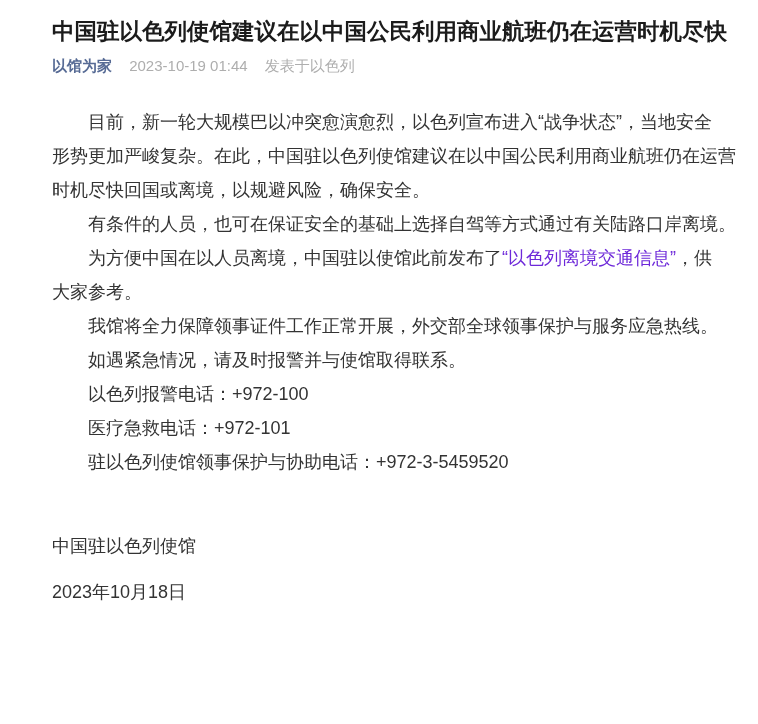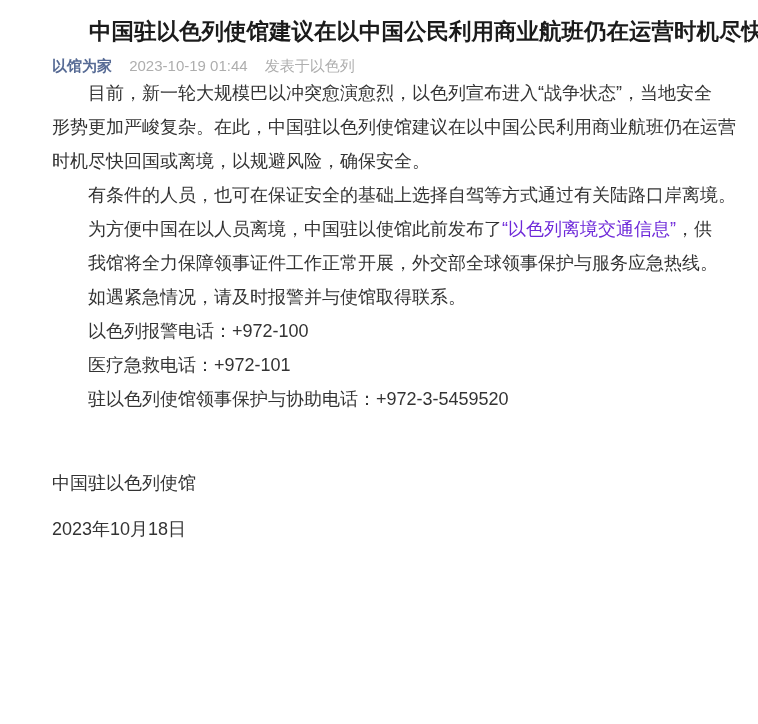--- a/index.html
+++ b/index.html
@@ -7,27 +7,27 @@
   body {
     width: 758px;
     height: 724px;
     background: #ffffff;
     font-family: "Liberation Sans", "DejaVu Sans", sans-serif;
     overflow: hidden;
   }
   .page { padding: 14px 28px 0 52px; }
 
   .title { margin: 0; font-size: 22.5px; font-weight: 700; color: #1b1b1b; }
-  .tline { display: block; line-height: 35px; white-space: nowrap; margin-left: 37px; }
+  .tline { display: block; line-height: 35px; white-space: nowrap; }
 
   .byline { margin-top: 7px; font-size: 15px; line-height: 20px; white-space: nowrap; }
   .account { color: #576b95; margin-right: 13px; cursor: pointer; font-weight: bold; }
   .meta { color: #aeaeae; margin-right: 13px; margin-top: 42px; }
 
-  .content { font-size: 18px; color: #333333; }
+  .content { margin-top: 29px; font-size: 18px; color: #333333; }
   .content p { margin: 0; padding: 0; }
   .line { display: block; line-height: 34px; white-space: nowrap; }
   .indent { padding-left: 36px; }
 
   .link { color: #6d28d9; text-decoration: none; cursor: pointer; }
 
   
   .stretch { letter-spacing: 17px; }
   .tail { margin-left: 17px; }
 
@@ -57,20 +57,21 @@
       <span class="line">形势更加严峻复杂。在此，中国驻以色列使馆建议在以中国公民利用商业航班仍在运营</span>
       <span class="line">时机尽快回国或离境，以规避风险，确保安全。</span>
     </p>
 
     <p>
       <span class="line indent">有条件的人员，也可在保证安全的基础上选择自驾等方式通过有关陆路口岸离境。</span>
     </p>
 
     <p>
       <span class="line indent"><span>为方便中国在以人员离境，中国驻以使馆此前发布了</span><a class="link">“以色列离境交通信息”</a><span>，供</span></span>
+      <span class="line">大家参考。</span>
     </p>
 
     <p>
       <span class="line indent">我馆将全力保障领事证件工作正常开展，外交部全球领事保护与服务应急热线。</span>
     </p>
 
     <p>
       <span class="line indent">如遇紧急情况，请及时报警并与使馆取得联系。</span>
     </p>
 

